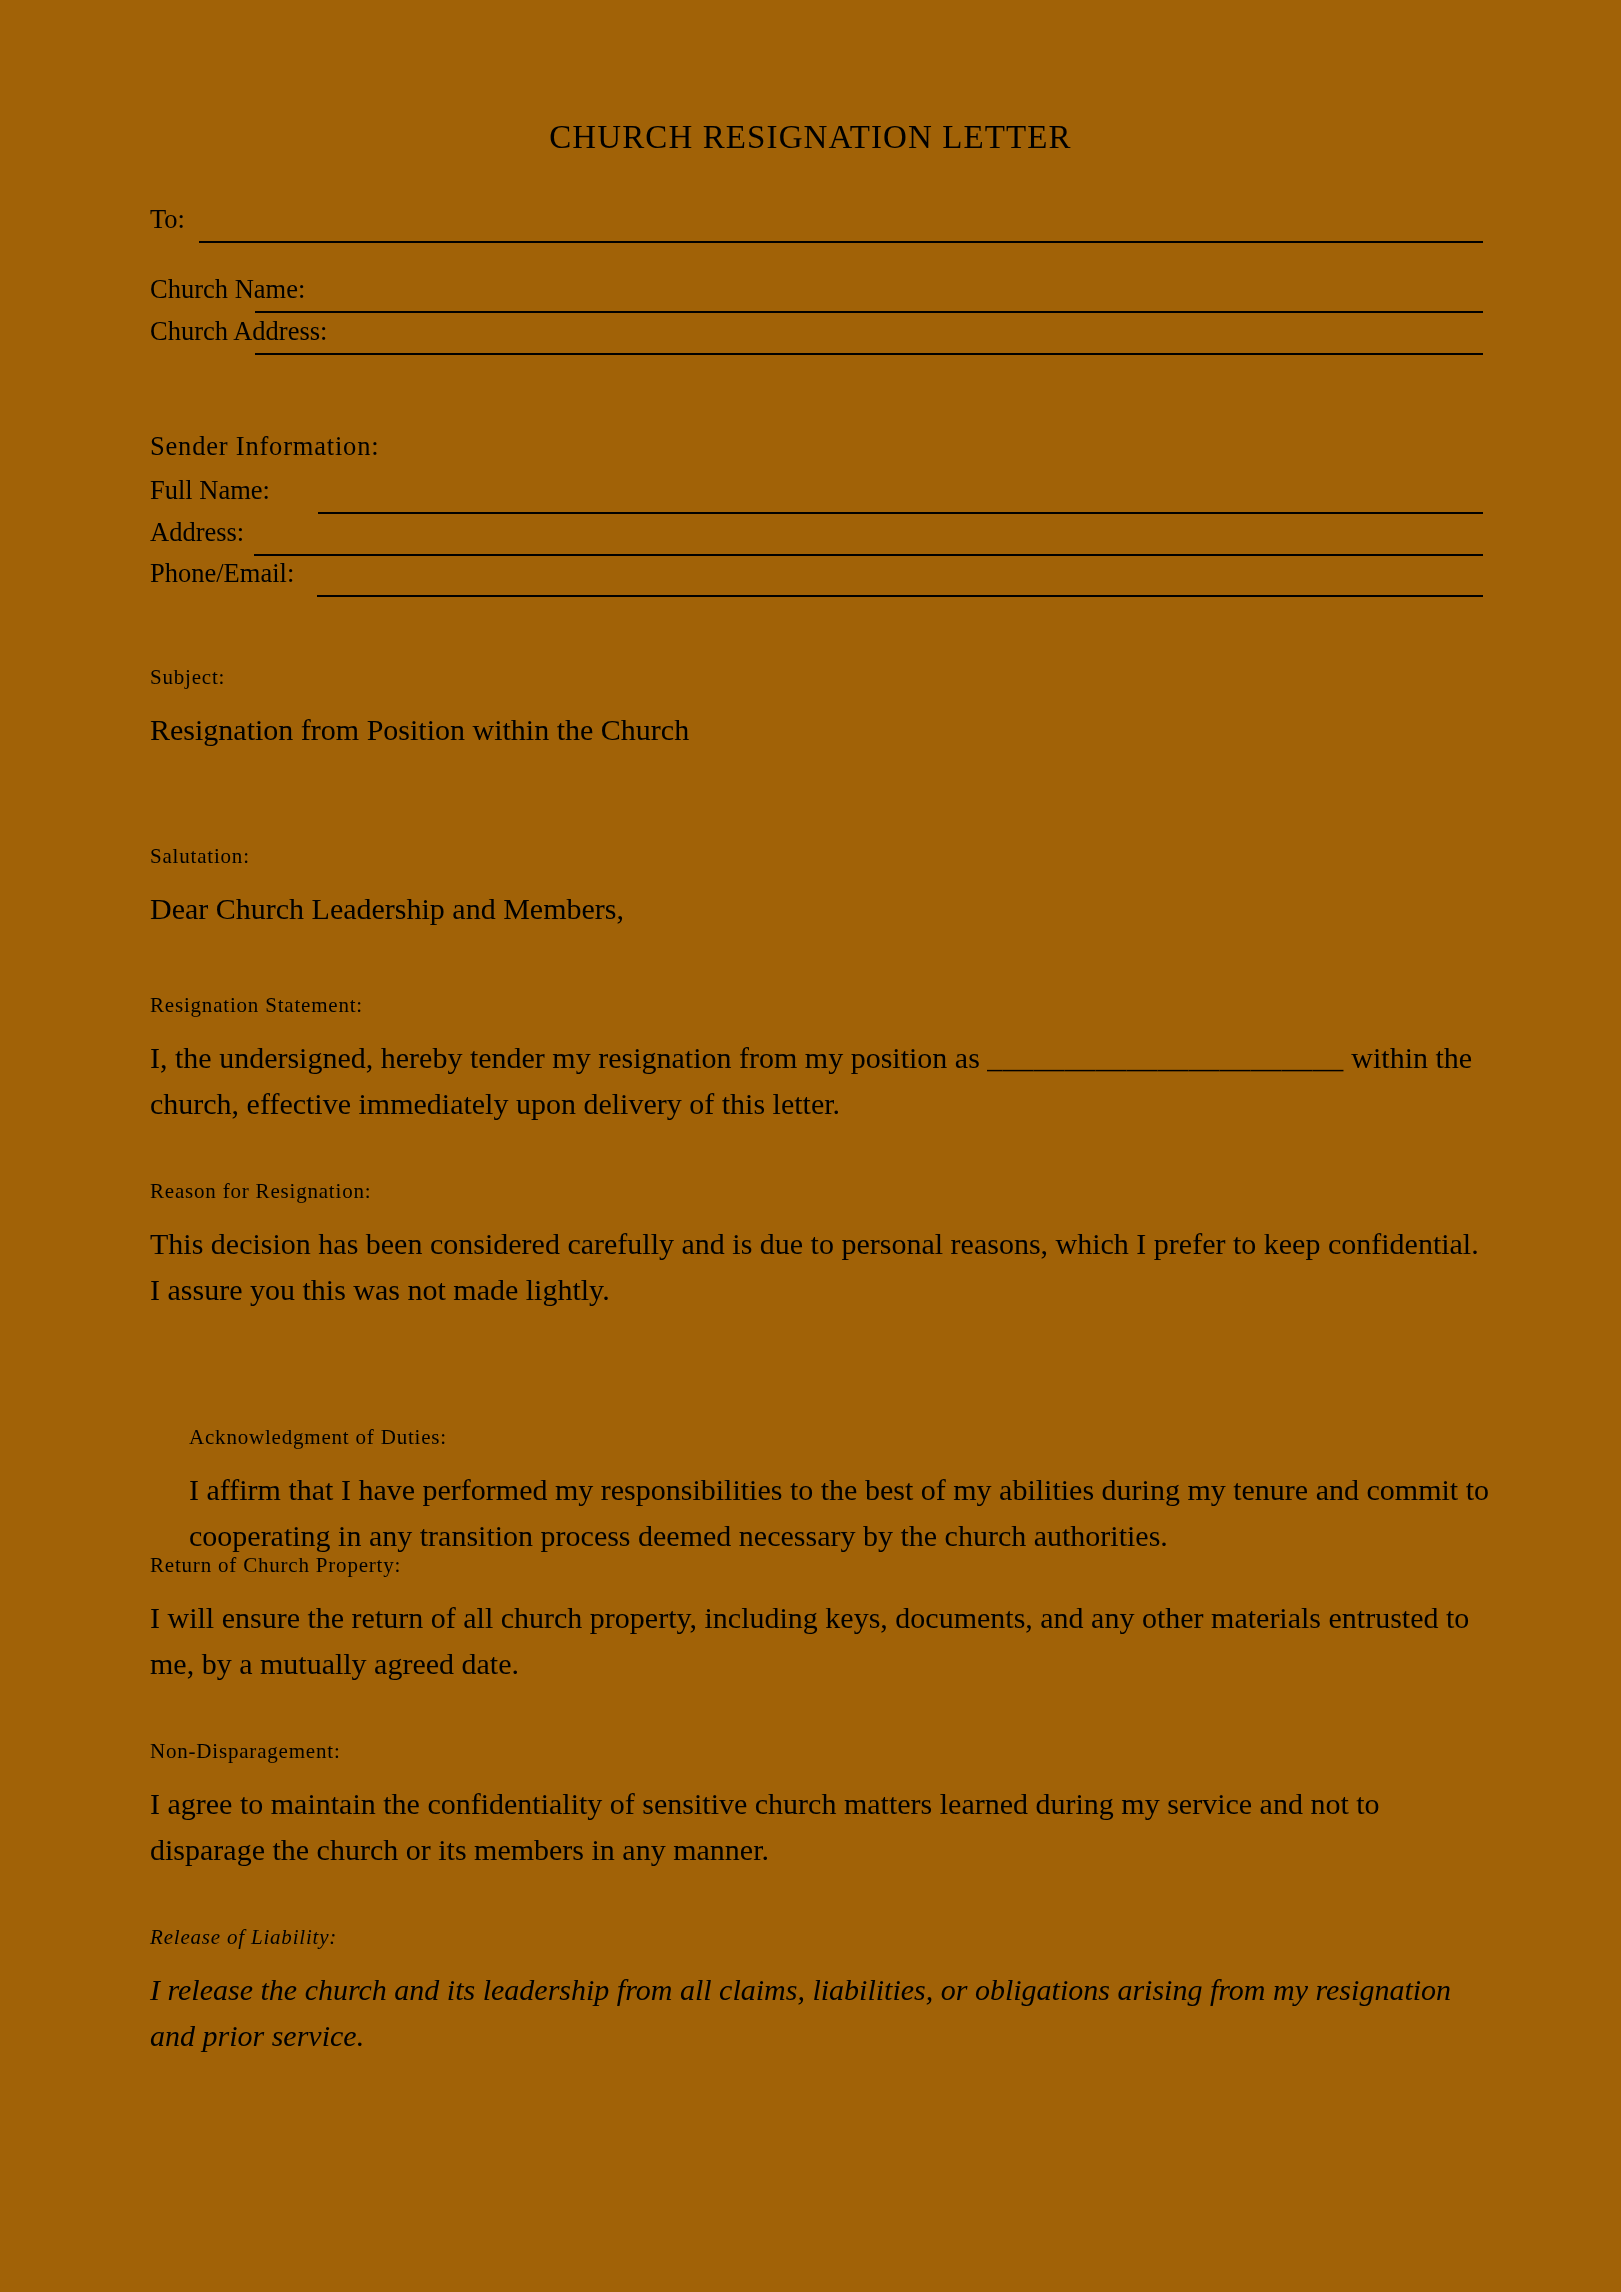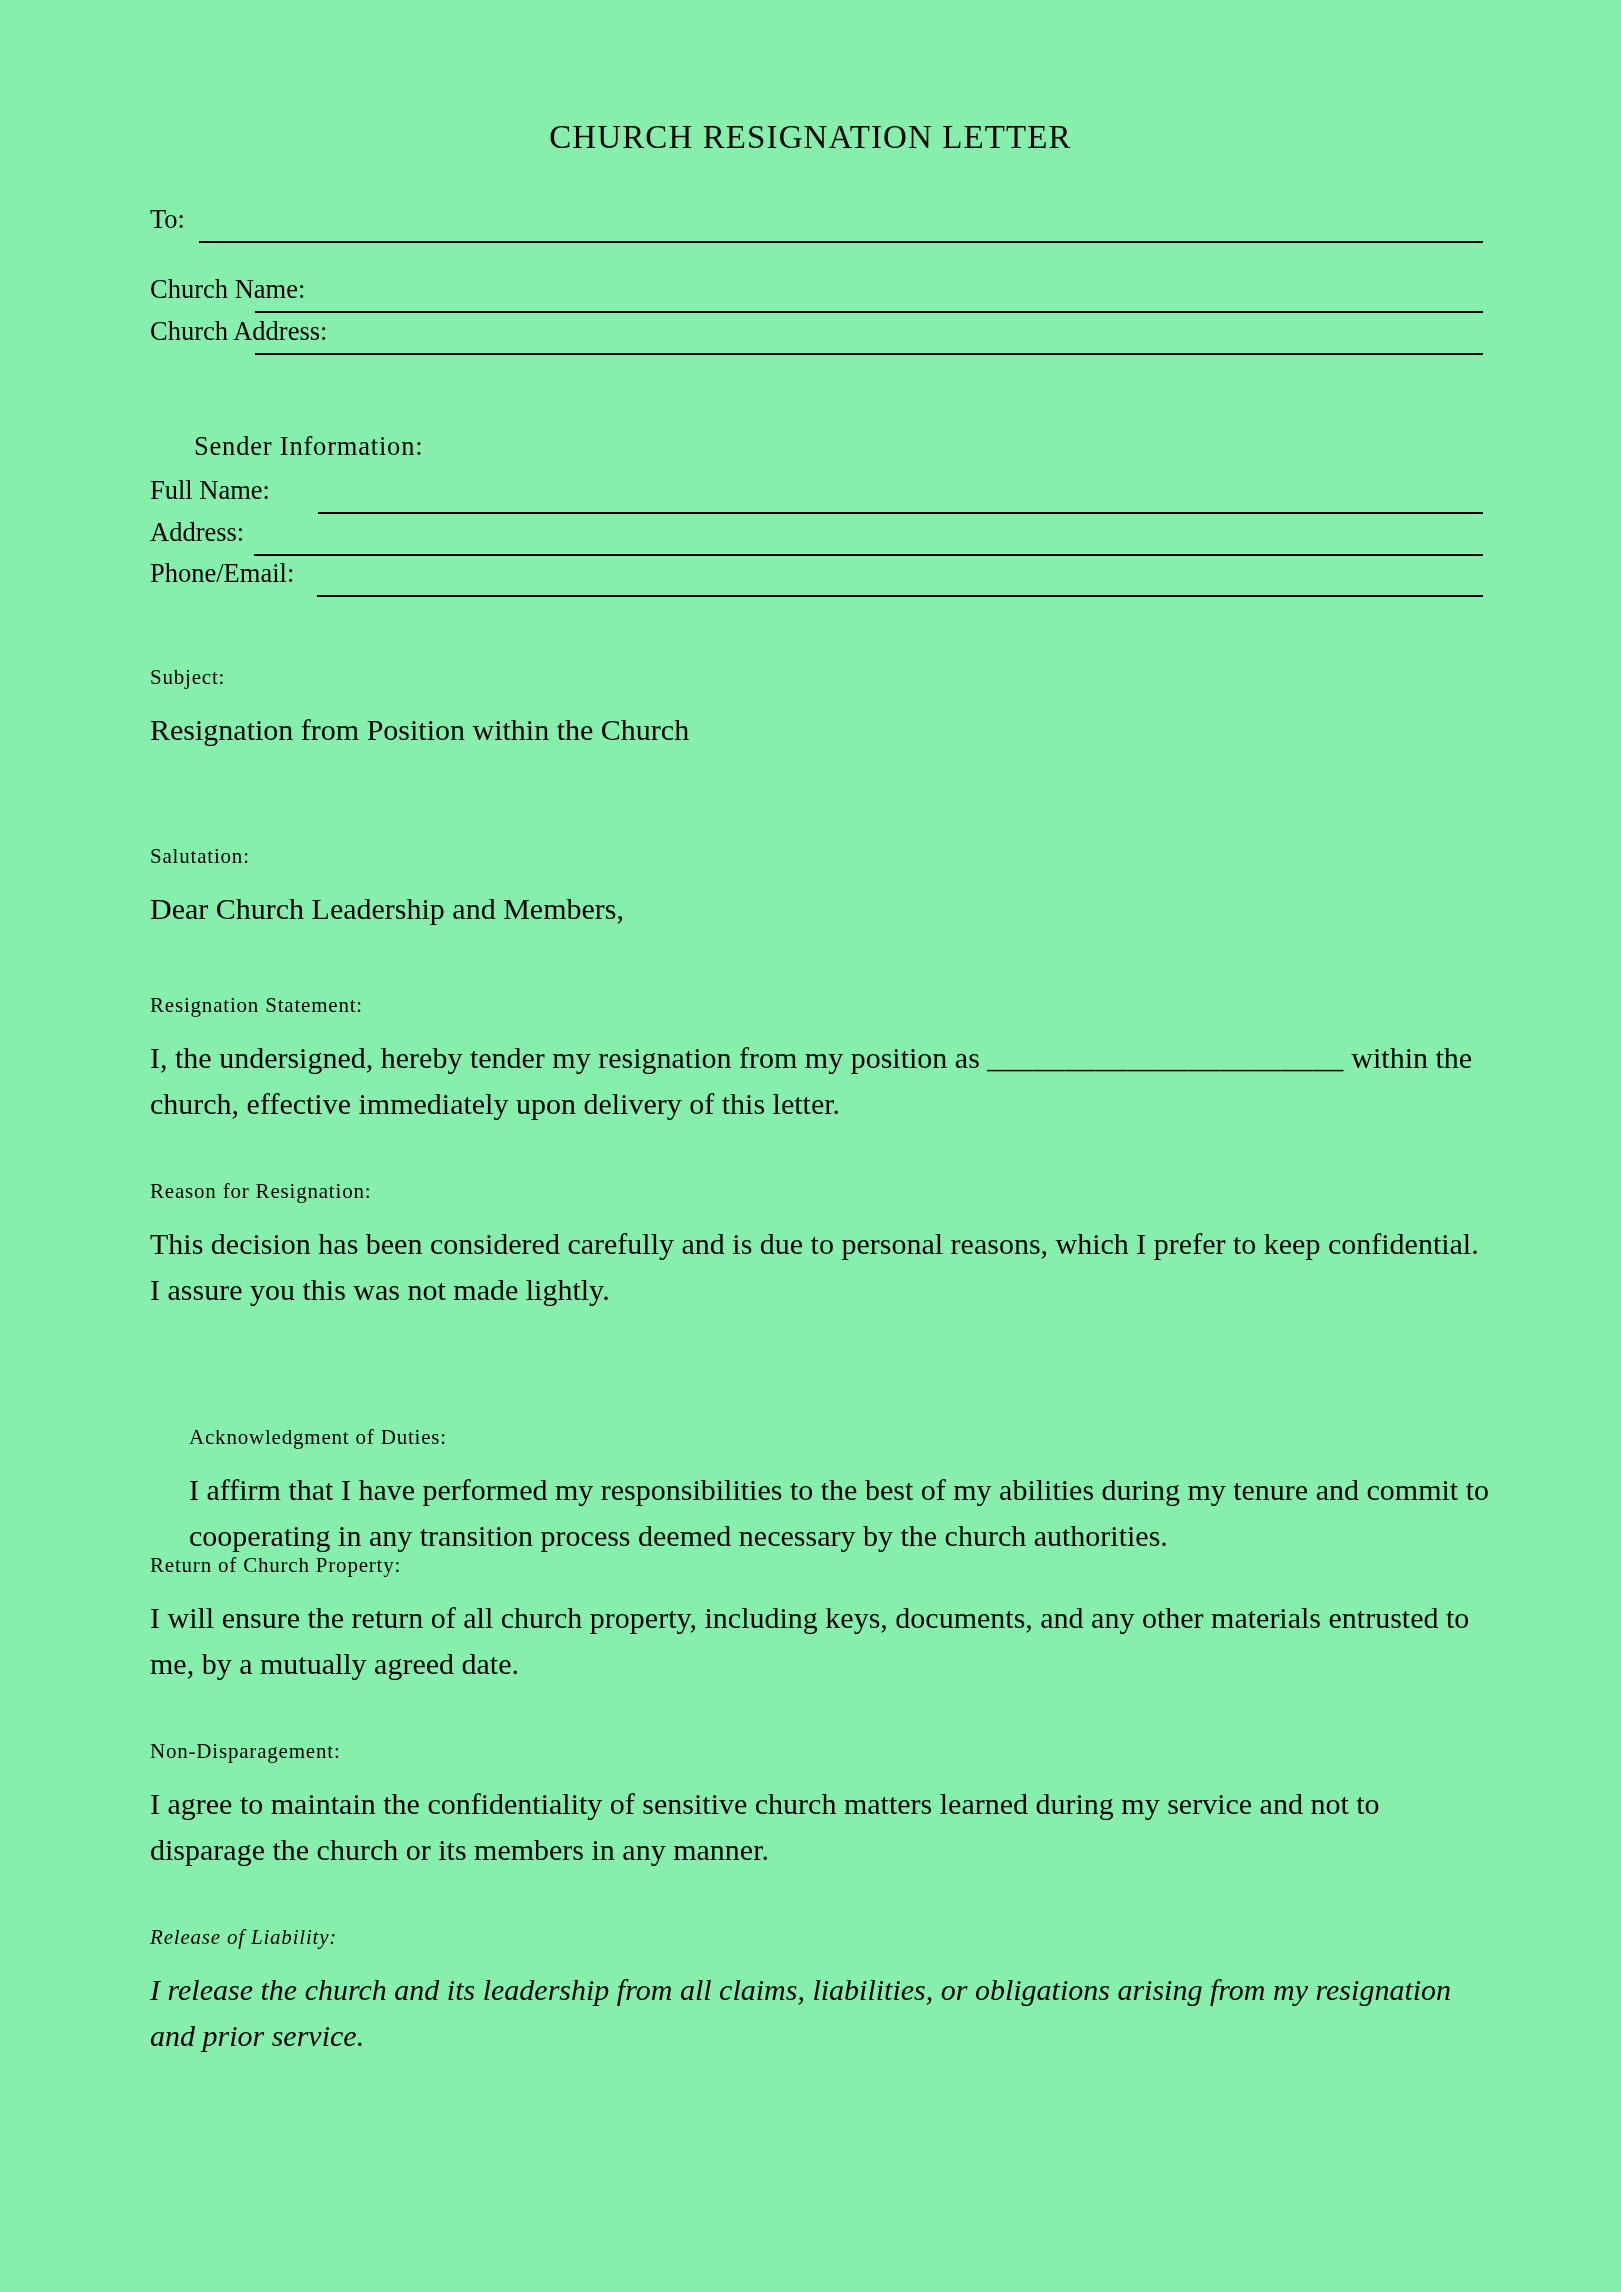--- a/index.html
+++ b/index.html
@@ -9,21 +9,21 @@
     background: #ffffff;
   }
   body {
     font-family: "Liberation Serif", "DejaVu Serif", serif;
     color: #000000;
   }
   .page {
     position: relative;
     width: 1621px;
     height: 2293px;
-    background: #86efac;
+    background: #a16207;
     margin: 0 auto;
     overflow: hidden;
     box-sizing: border-box;
   }
   .doc-title {
     position: absolute;
     left: 0;
     top: 116px;
     width: 1621px;
     text-align: center;
@@ -102,21 +102,21 @@
   <div class="field-row" style="top:272px;">
     <span class="field-label">Church Name:</span>
     <span class="field-rule" style="width:1228px;"></span>
   </div>
 
   <div class="field-row" style="top:314px;">
     <span class="field-label">Church Address:</span>
     <span class="field-rule" style="width:1228px;"></span>
   </div>
 
-  <div class="plain-line" style="top:428px; letter-spacing:0.8px;margin-left:44px;">Sender Information:</div>
+  <div class="plain-line" style="top:428px; letter-spacing:0.8px;">Sender Information:</div>
 
   <div class="field-row" style="top:473px;">
     <span class="field-label">Full Name:</span>
     <span class="field-rule" style="width:1165px;"></span>
   </div>
 
   <div class="field-row" style="top:515px;">
     <span class="field-label">Address:</span>
     <span class="field-rule" style="width:1229px;"></span>
   </div>

